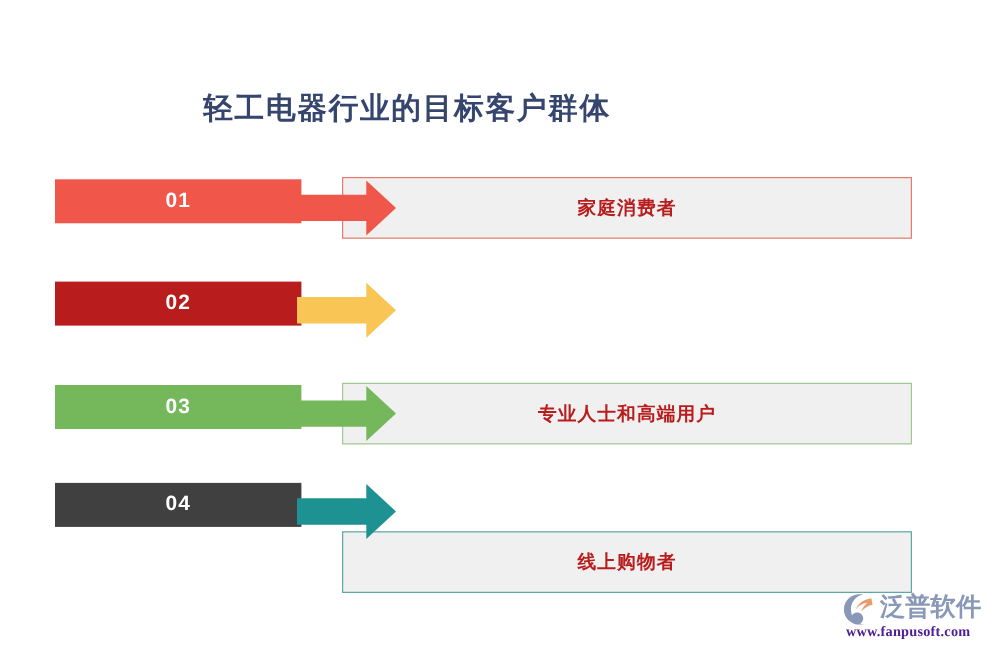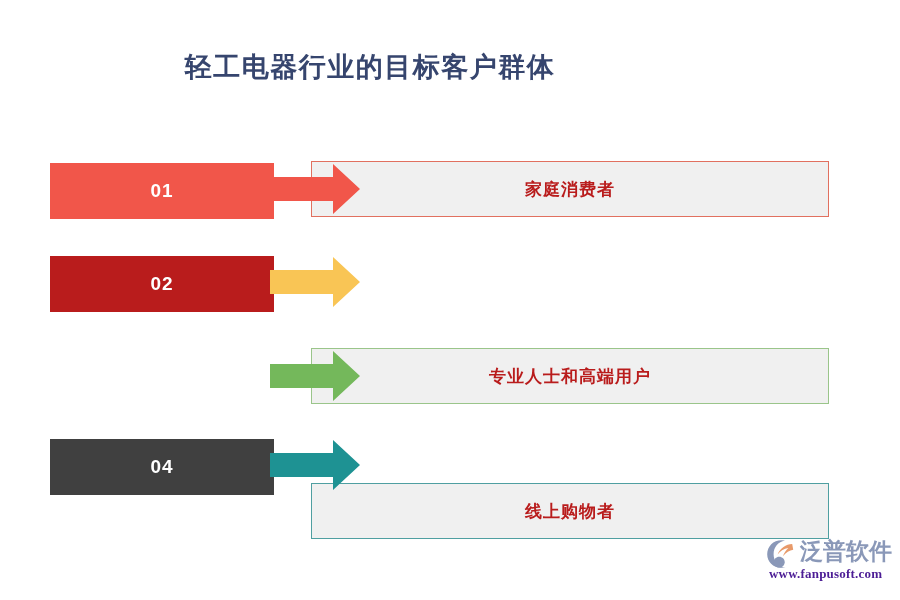--- a/index.html
+++ b/index.html
@@ -17,21 +17,21 @@
   #canvas {
     position: relative;
     width: 900px;
     height: 600px;
   }
 
   
   .title {
     position: absolute;
     left: 0;
-    top: 49px;
+    top: 80px;
     width: 740px;
     text-align: center;
     font-size: 27px;
     font-weight: bold;
     color: #36456e;
     letter-spacing: 1.5px;
     line-height: 36px;
     white-space: nowrap;
   }
 
@@ -72,21 +72,21 @@
     letter-spacing: 1px;
     white-space: nowrap;
   }
 
   
   .numblock {
     position: absolute;
     left: 50px;
     top: 2px;
     width: 224px;
-    height: 56px;
+    height: 40px;
     z-index: 3;
   }
   .numblock-text {
     position: absolute;
     left: 0;
     right: 0;
     top: 50%;
     transform: translateY(-50%);
     text-align: center;
     font-size: 19px;
@@ -170,20 +170,23 @@
     </div>
     <svg class="arrow-svg" viewBox="0 0 92 56">
       <path d="M0,16 L63,16 L63,3 L90,28 L63,53 L63,40 L0,40 Z" fill="#f9c555"></path>
     </svg>
   </div>
 
   <div class="row row-3">
     <div class="panel" style="border-color: rgb(154, 197, 138); background: rgb(240, 240, 240);">
       <div class="panel-label">专业人士和高端用户</div>
     </div>
+    <div class="numblock" style="background: rgb(116, 184, 91);">
+      <div class="numblock-text">03</div>
+    </div>
     <svg class="arrow-svg" viewBox="0 0 92 56">
       <path d="M0,16 L63,16 L63,3 L90,28 L63,53 L63,40 L0,40 Z" fill="#74b85b"></path>
     </svg>
   </div>
 
   <div class="row row-4">
     <div class="panel" style="border-color: rgb(79, 159, 161); background: rgb(240, 240, 240); margin-top: 46px;">
       <div class="panel-label">线上购物者</div>
     </div>
     <div class="numblock" style="background: #404040;">

